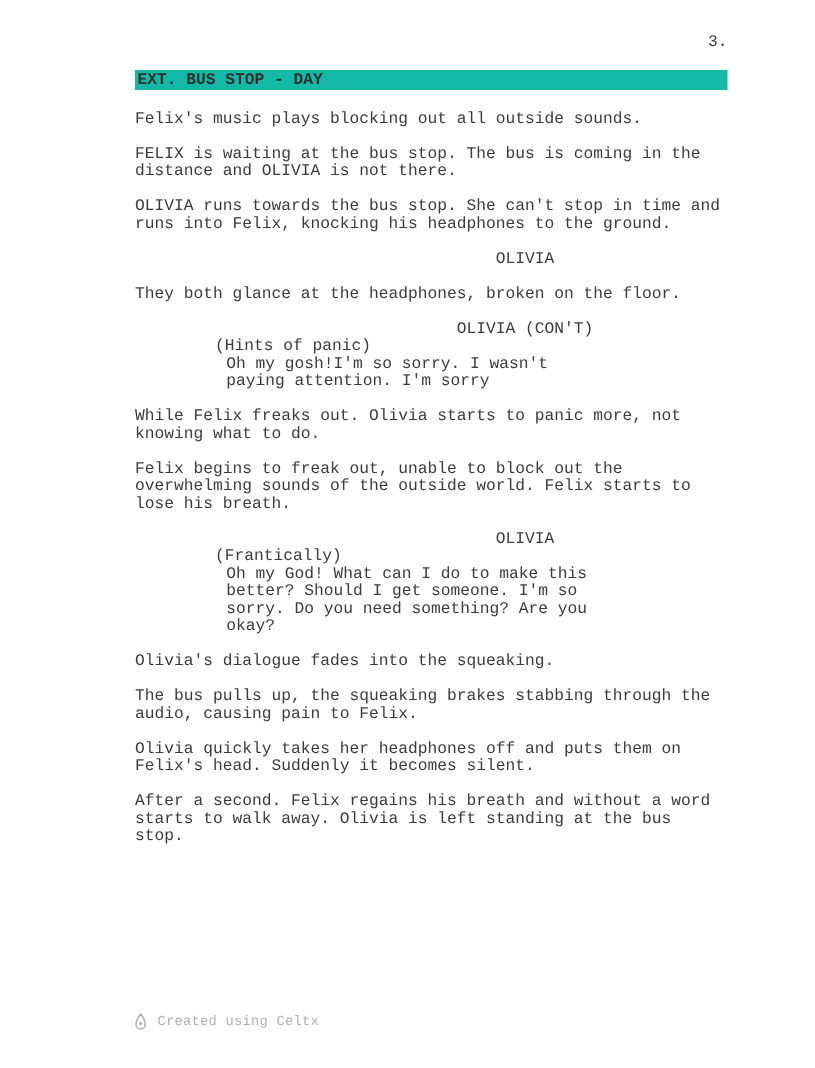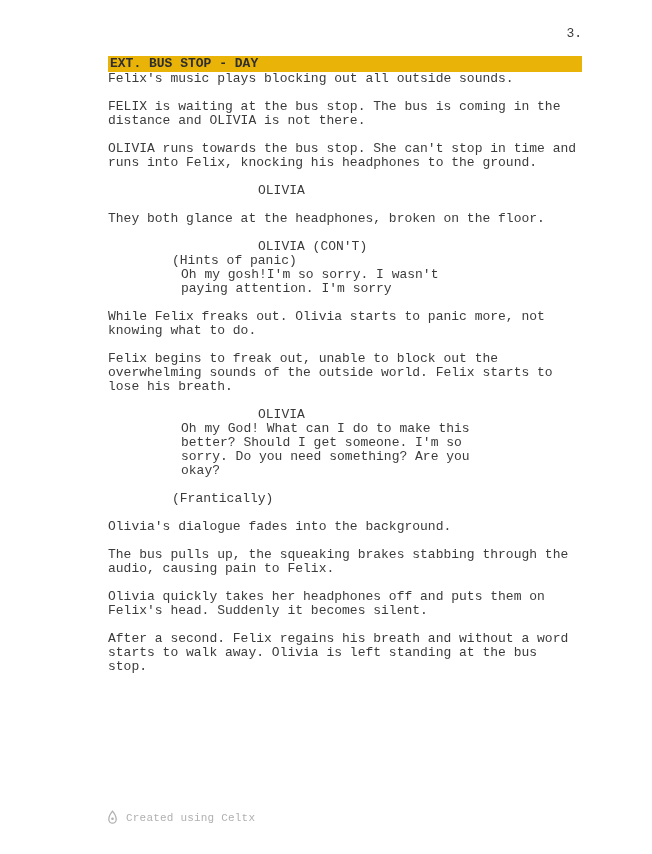--- a/index.html
+++ b/index.html
@@ -33,31 +33,31 @@
     text-align: center;
     font-weight: bold;
     color: #2f2f2f;
   }
   .act-title span {
     text-decoration: underline;
     text-underline-offset: 2px;
   }
   .scene-heading {
     margin-top: 15px;
-    background: #eab308;
+    background: #14b8a6;
     height: 16px;
     line-height: 16px;
     padding-left: 2px;
     font-weight: bold;
     color: #2e2e2e;
     white-space: pre;
   }
-  .scene-heading + .block { margin-top: 0; }
+  .scene-heading + .block { margin-top: 16px; }
   .action { margin-left: 0; }
-  .character { margin-left: 150px; }
+  .character { margin-left: 150px; text-align: center; }
   .parenthetical { margin-left: 64px; }
   .dialogue { margin-left: 73px; }
   .character + .parenthetical,
   .character + .dialogue,
   .parenthetical + .dialogue { margin-top: 0; }
   .footer {
     position: absolute;
     left: 107px;
     top: 810px;
     display: flex;
@@ -91,26 +91,26 @@
       <div class="block character">OLIVIA (CON'T)</div>
       <div class="block parenthetical">(Hints of panic)</div>
       <div class="block dialogue">Oh my gosh!I'm so sorry. I wasn't
 paying attention. I'm sorry</div>
       <div class="block action">While Felix freaks out. Olivia starts to panic more, not
 knowing what to do.</div>
       <div class="block action">Felix begins to freak out, unable to block out the
 overwhelming sounds of the outside world. Felix starts to
 lose his breath.</div>
       <div class="block character">OLIVIA</div>
+      <div class="block parenthetical">(Frantically)</div>
       <div class="block dialogue">Oh my God! What can I do to make this
 better? Should I get someone. I'm so
 sorry. Do you need something? Are you
 okay?</div>
-      <div class="block parenthetical">(Frantically)</div>
-      <div class="block action">Olivia's dialogue fades into the background.</div>
+      <div class="block action">Olivia's dialogue fades into the squeaking.</div>
       <div class="block action">The bus pulls up, the squeaking brakes stabbing through the
 audio, causing pain to Felix.</div>
       <div class="block action">Olivia quickly takes her headphones off and puts them on
 Felix's head. Suddenly it becomes silent.</div>
       <div class="block action">After a second. Felix regains his breath and without a word
 starts to walk away. Olivia is left standing at the bus stop.</div>
     </div>
 
   <div class="footer">
     <span>

